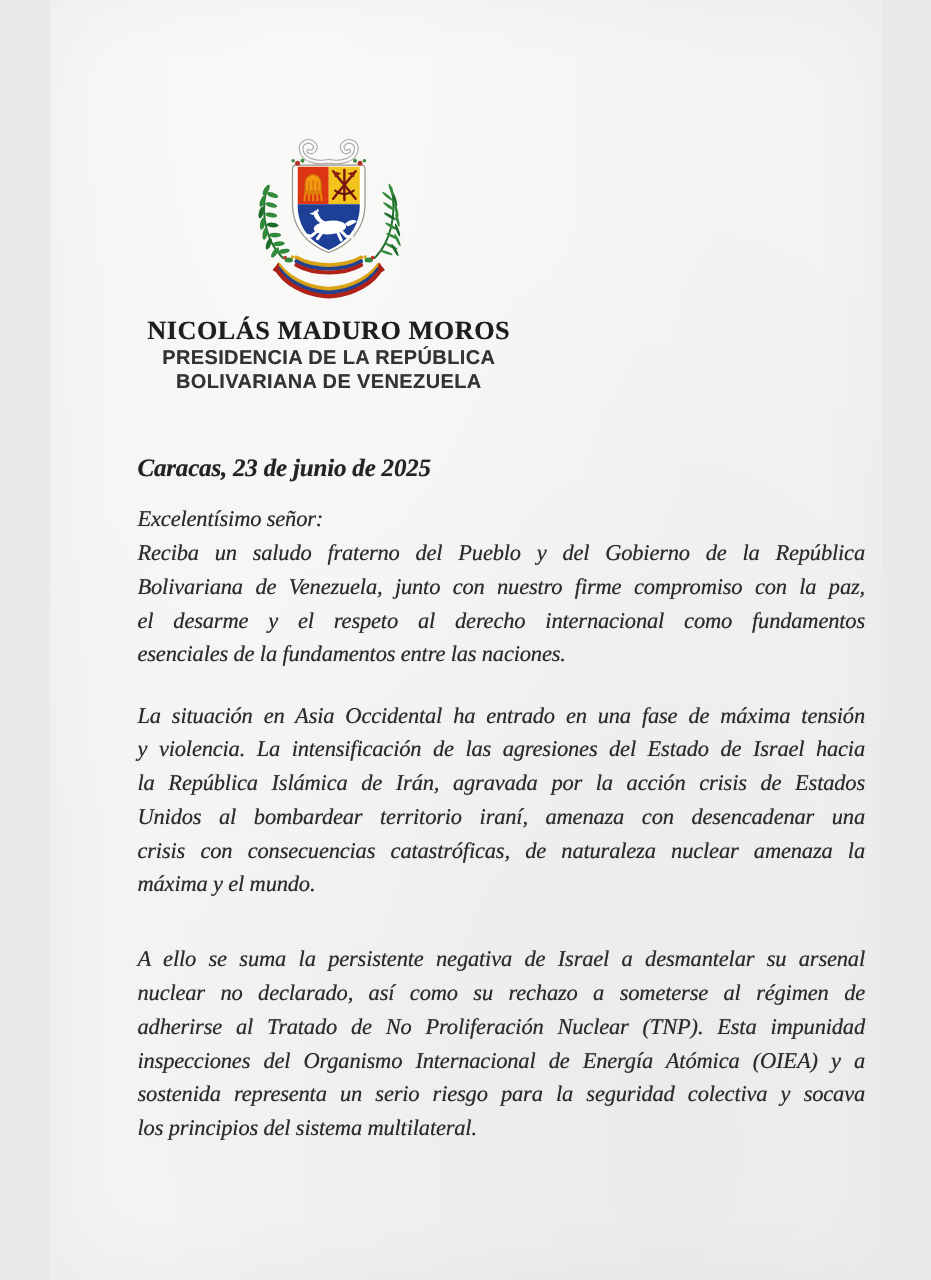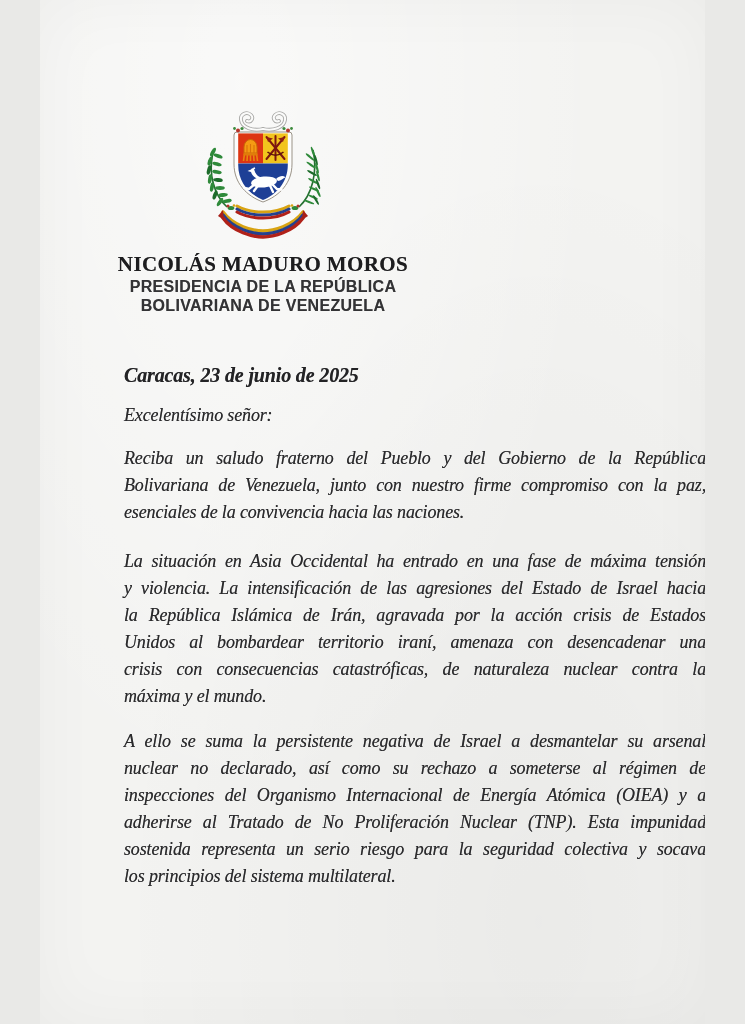--- a/index.html
+++ b/index.html
@@ -25,21 +25,21 @@
     letter-spacing:.4px;color:#1d1d1f;
     text-shadow:0 0 .6px rgba(30,30,30,.55);
   }
   .lh-office{
     font-family:"Liberation Sans", sans-serif;
     font-size:16px;line-height:19px;letter-spacing:.3px;color:#333335;
     text-shadow:0 0 .5px rgba(40,40,40,.45);
     font-weight:bold;
   }
   .body{
-    position:absolute;left:84px;top:354px;width:582px;
+    position:absolute;left:70px;top:354px;width:582px;
     font-style:italic;font-size:18px;line-height:27px;
     letter-spacing:-.15px;
     text-shadow:0 0 .6px rgba(35,35,38,.6);
   }
   .dateline{
     margin:8px 0 13px 0;
     font-weight:bold;font-size:20px;line-height:27px;color:#232325;
   }
   .para{margin:0;font-family:Liberation Serif, serif;}
   .line{white-space:normal;}
@@ -173,37 +173,38 @@
     <div class="lh-office">PRESIDENCIA DE LA REPÚBLICA</div>
     <div class="lh-office">BOLIVARIANA DE VENEZUELA</div>
   </div>
 
   <div class="body">
     <div class="dateline">Caracas, 23 de junio de 2025</div>
     <div>
         <div class="para" style="margin-top: 0px;">
           <div class="line">Excelentísimo señor:</div>
         </div>
-        <div class="para" style="margin-top: 16px;">
+        <div class="para" style="margin-top: 0px;">
           <div class="line j">Reciba un saludo fraterno del Pueblo y del Gobierno de la República</div>
           <div class="line j">Bolivariana de Venezuela, junto con nuestro firme compromiso con la paz,</div>
-          <div class="line">esenciales de la convivencia hacia las naciones.</div>
+          <div class="line j">el desarme y el respeto al derecho internacional como fundamentos</div>
+          <div class="line">esenciales de la fundamentos entre las naciones.</div>
         </div>
         <div class="para" style="margin-top: 22px;">
           <div class="line j">La situación en Asia Occidental ha entrado en una fase de máxima tensión</div>
           <div class="line j">y violencia. La intensificación de las agresiones del Estado de Israel hacia</div>
           <div class="line j">la República Islámica de Irán, agravada por la acción crisis de Estados</div>
           <div class="line j">Unidos al bombardear territorio iraní, amenaza con desencadenar una</div>
-          <div class="line j">crisis con consecuencias catastróficas, de naturaleza nuclear contra la</div>
+          <div class="line j">crisis con consecuencias catastróficas, de naturaleza nuclear amenaza la</div>
           <div class="line">máxima y el mundo.</div>
         </div>
-        <div class="para" style="margin-top: 18px;">
+        <div class="para" style="margin-top: 33px;">
           <div class="line j">A ello se suma la persistente negativa de Israel a desmantelar su arsenal</div>
           <div class="line j">nuclear no declarado, así como su rechazo a someterse al régimen de</div>
+          <div class="line j">adherirse al Tratado de No Proliferación Nuclear (TNP). Esta impunidad</div>
           <div class="line j">inspecciones del Organismo Internacional de Energía Atómica (OIEA) y a</div>
-          <div class="line j">adherirse al Tratado de No Proliferación Nuclear (TNP). Esta impunidad</div>
           <div class="line j">sostenida representa un serio riesgo para la seguridad colectiva y socava</div>
           <div class="line">los principios del sistema multilateral.</div>
         </div>
       </div>
   </div>
 
 </div>
 
 </body></html>

